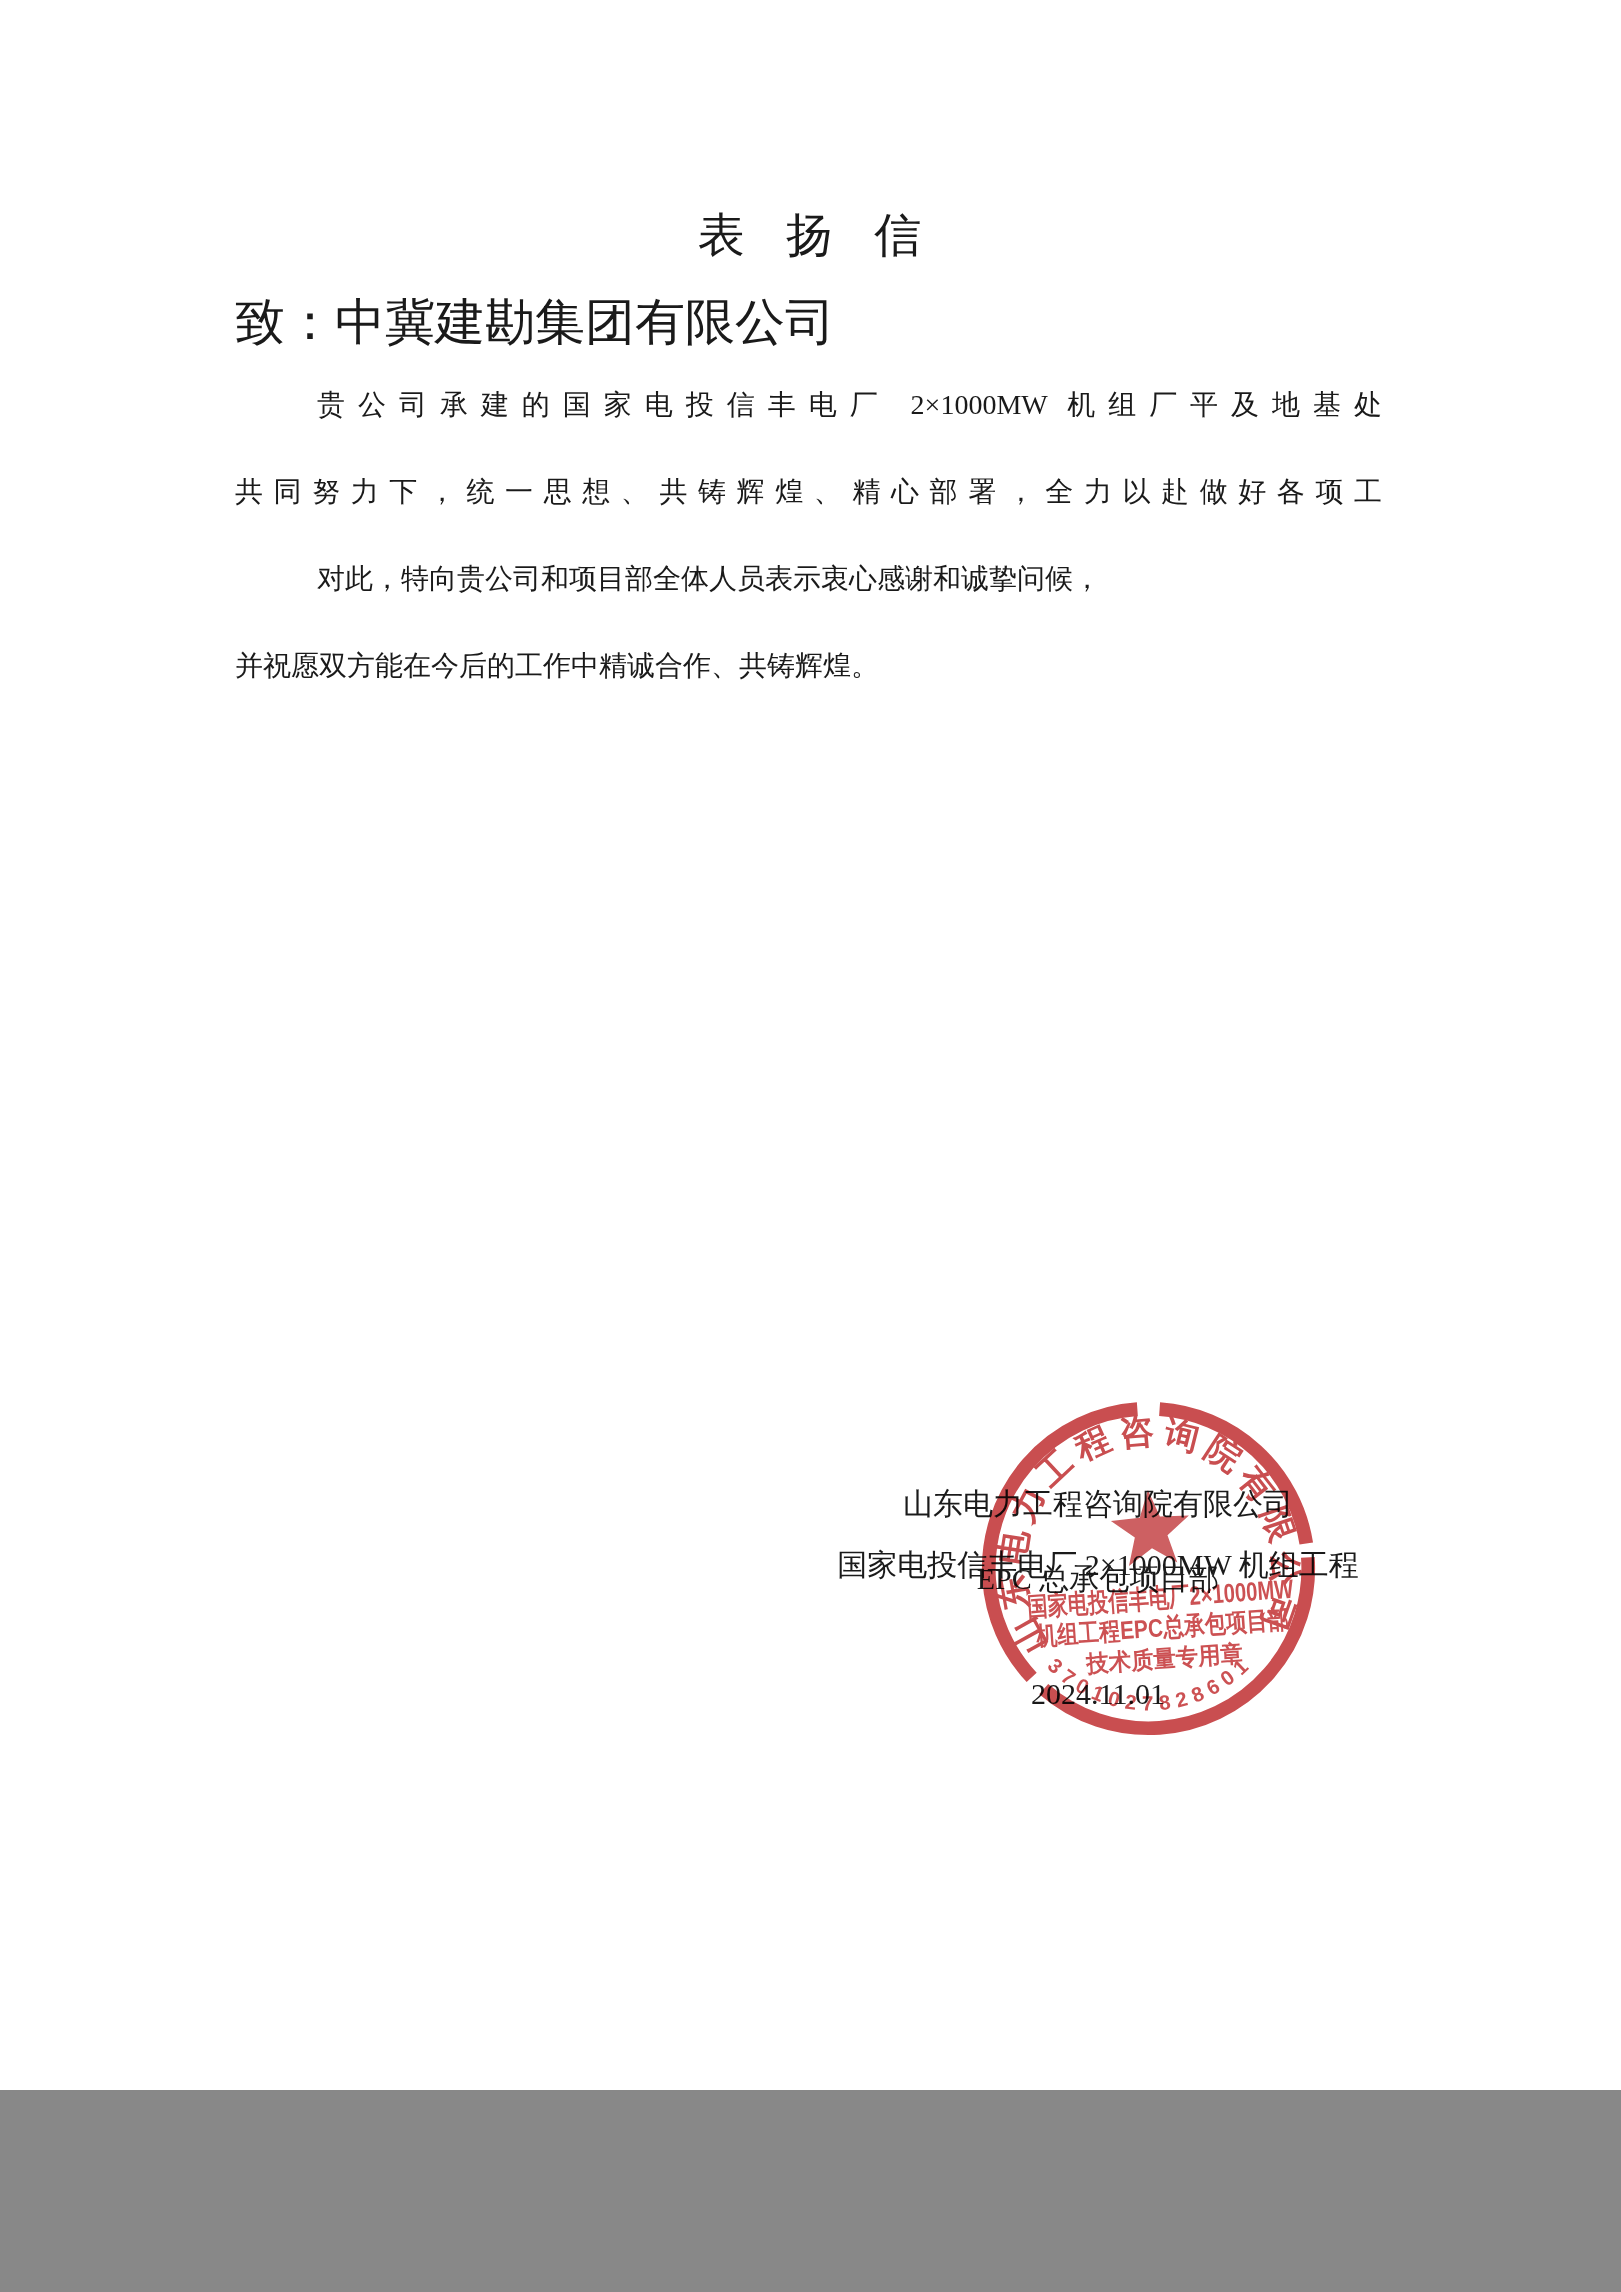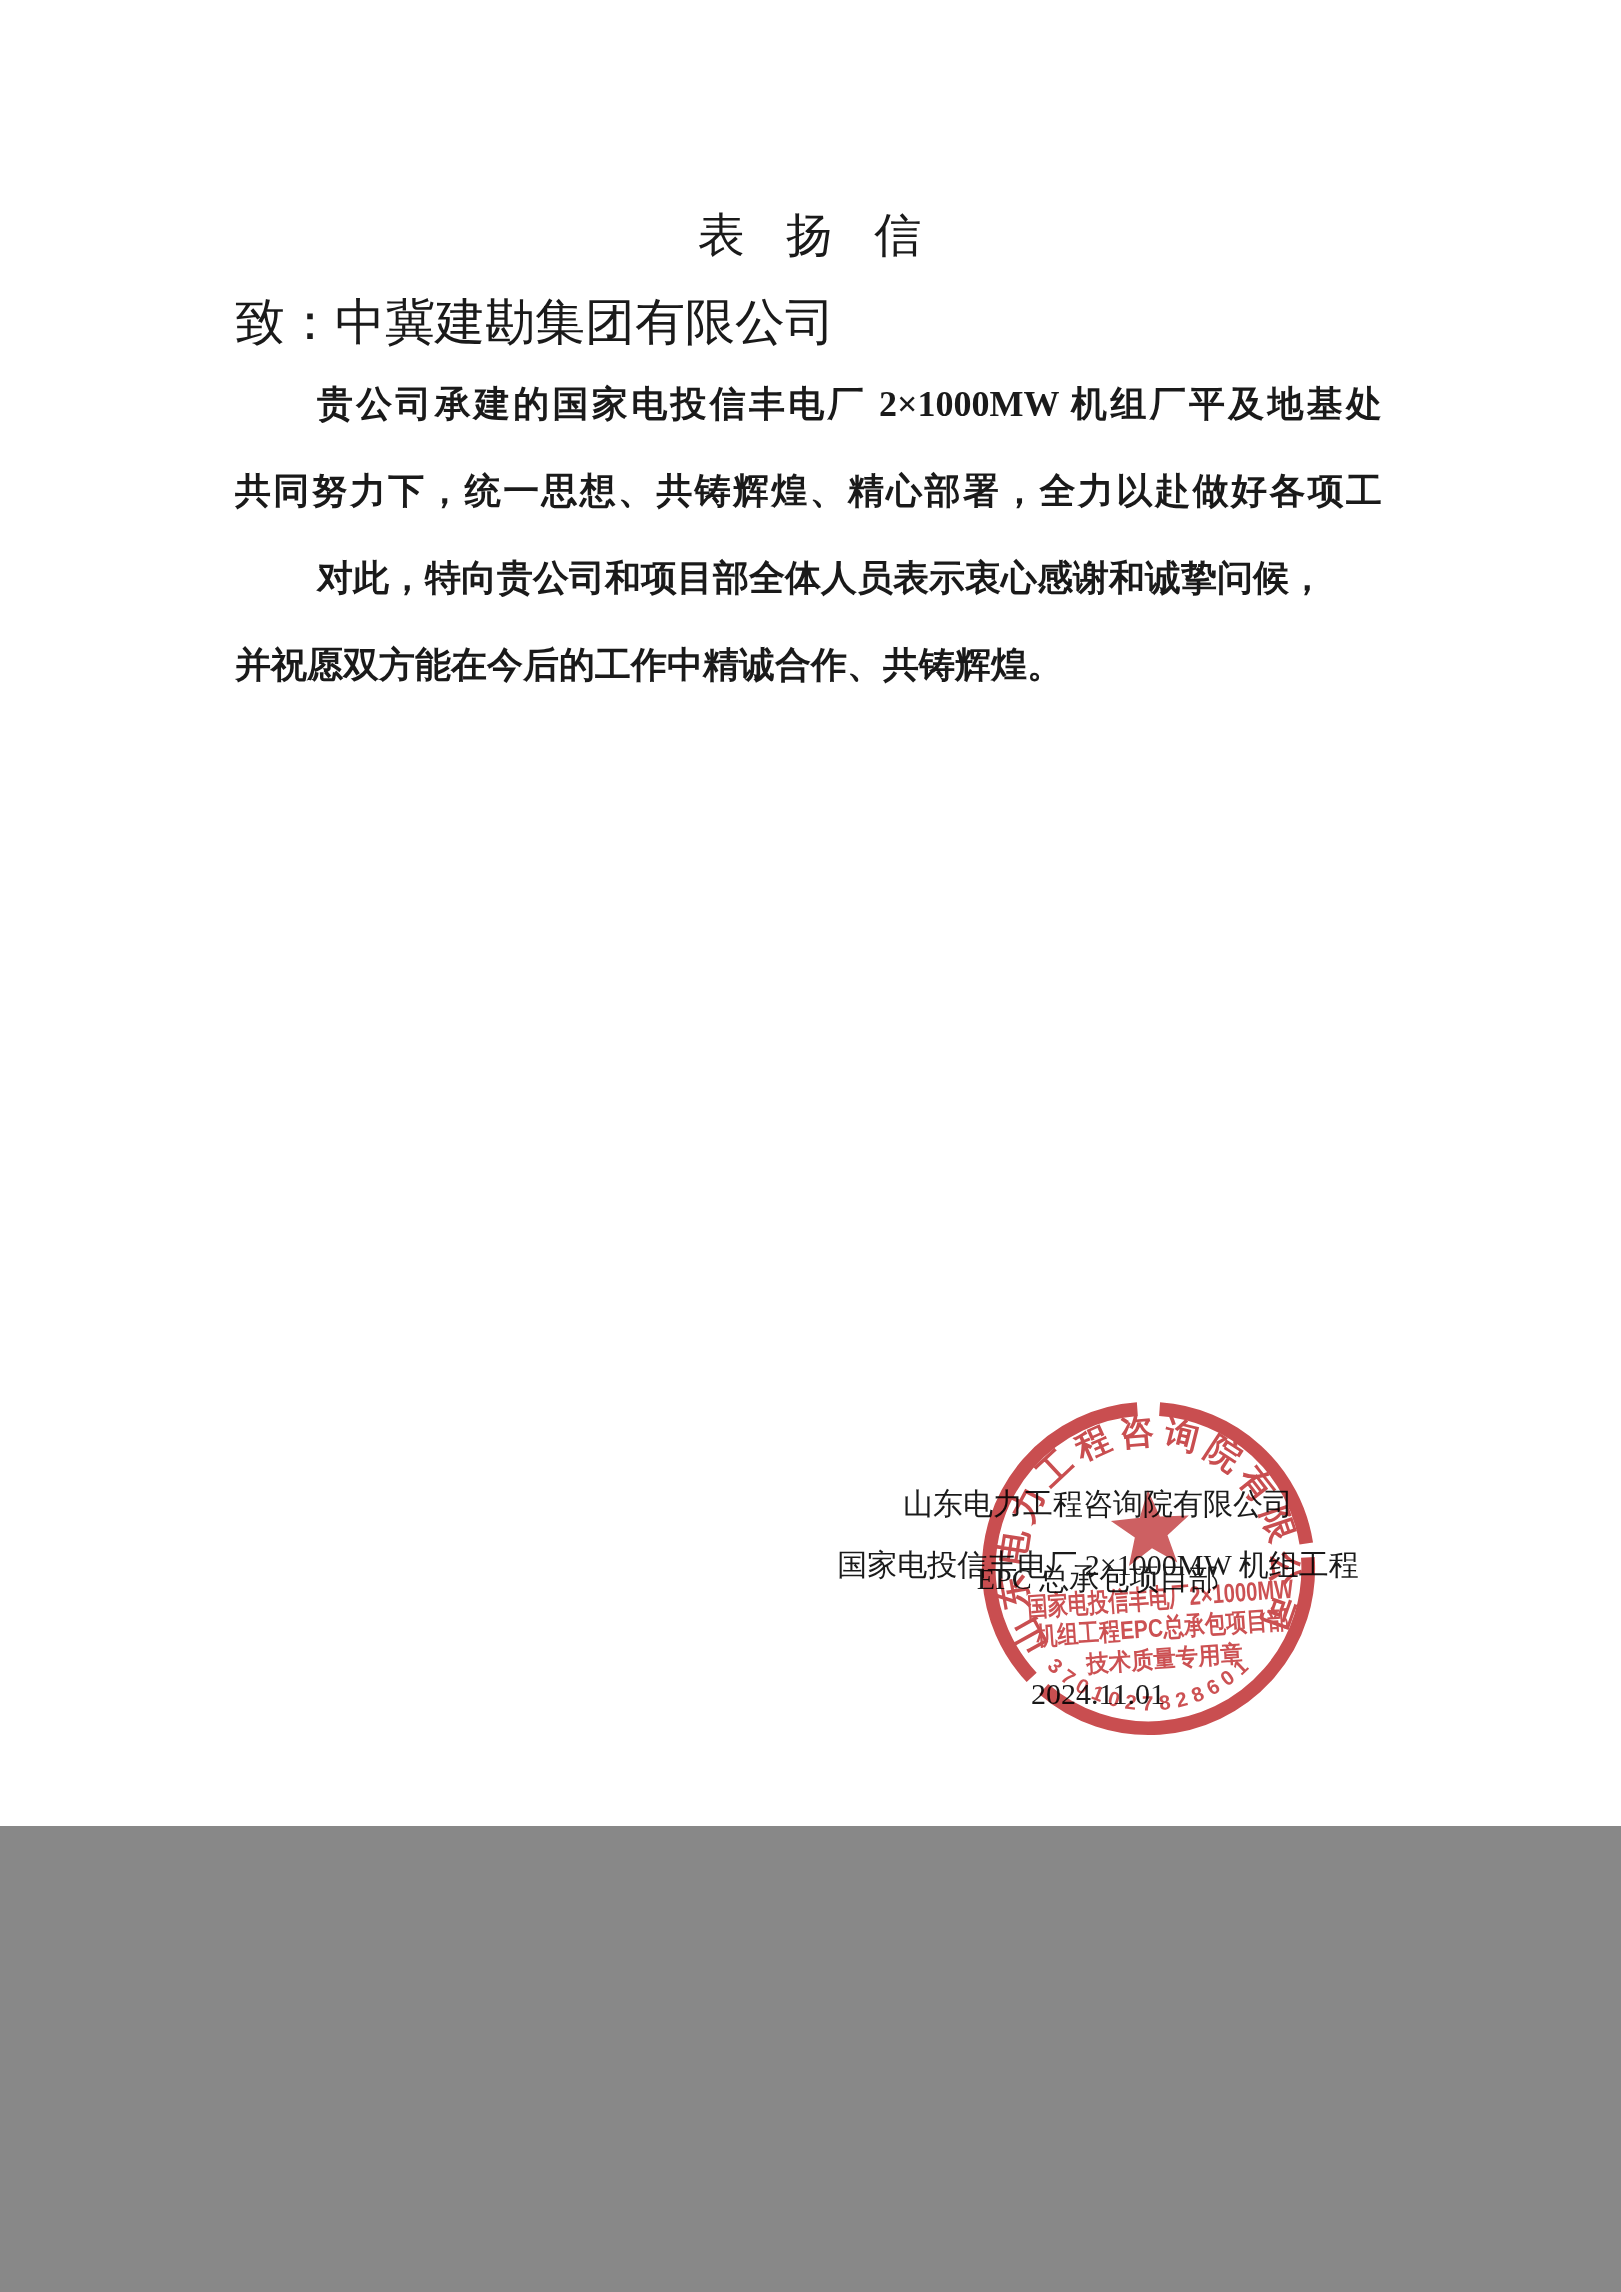--- a/index.html
+++ b/index.html
@@ -1,18 +1,18 @@
 <!DOCTYPE html>
 <html><head>
 <meta charset="utf-8">
 <style>
   html,body{margin:0;padding:0;background:#888;}
   .page{
     position:relative;
-    width:1621px;height:1826px;
+    width:1621px;height:2090px;
     margin:0 auto;
     background:#ffffff;
     font-family:"Liberation Serif","DejaVu Serif",serif;
     color:#1a1a1a;
     overflow:hidden;
   }
   .letter-title{
     position:absolute;
     top:208px;left:0;width:1621px;
     text-align:center;
@@ -22,22 +22,21 @@
     white-space:pre;
   }
   .salutation{
     position:absolute;
     top:298px;left:235px;width:1176px;
     font-size:50px;line-height:49px;
   }
   .body-block{
     position:absolute;
     top:380px;left:235px;width:1147px;
-    font-size:36px;
-    font-weight:bold;
+    font-size:28px;
   }
   .body-line{
     height:87px;
     line-height:49px;
     overflow:visible;
   }
   .body-line.full{
     text-align:justify;
     text-align-last:justify;
   }

